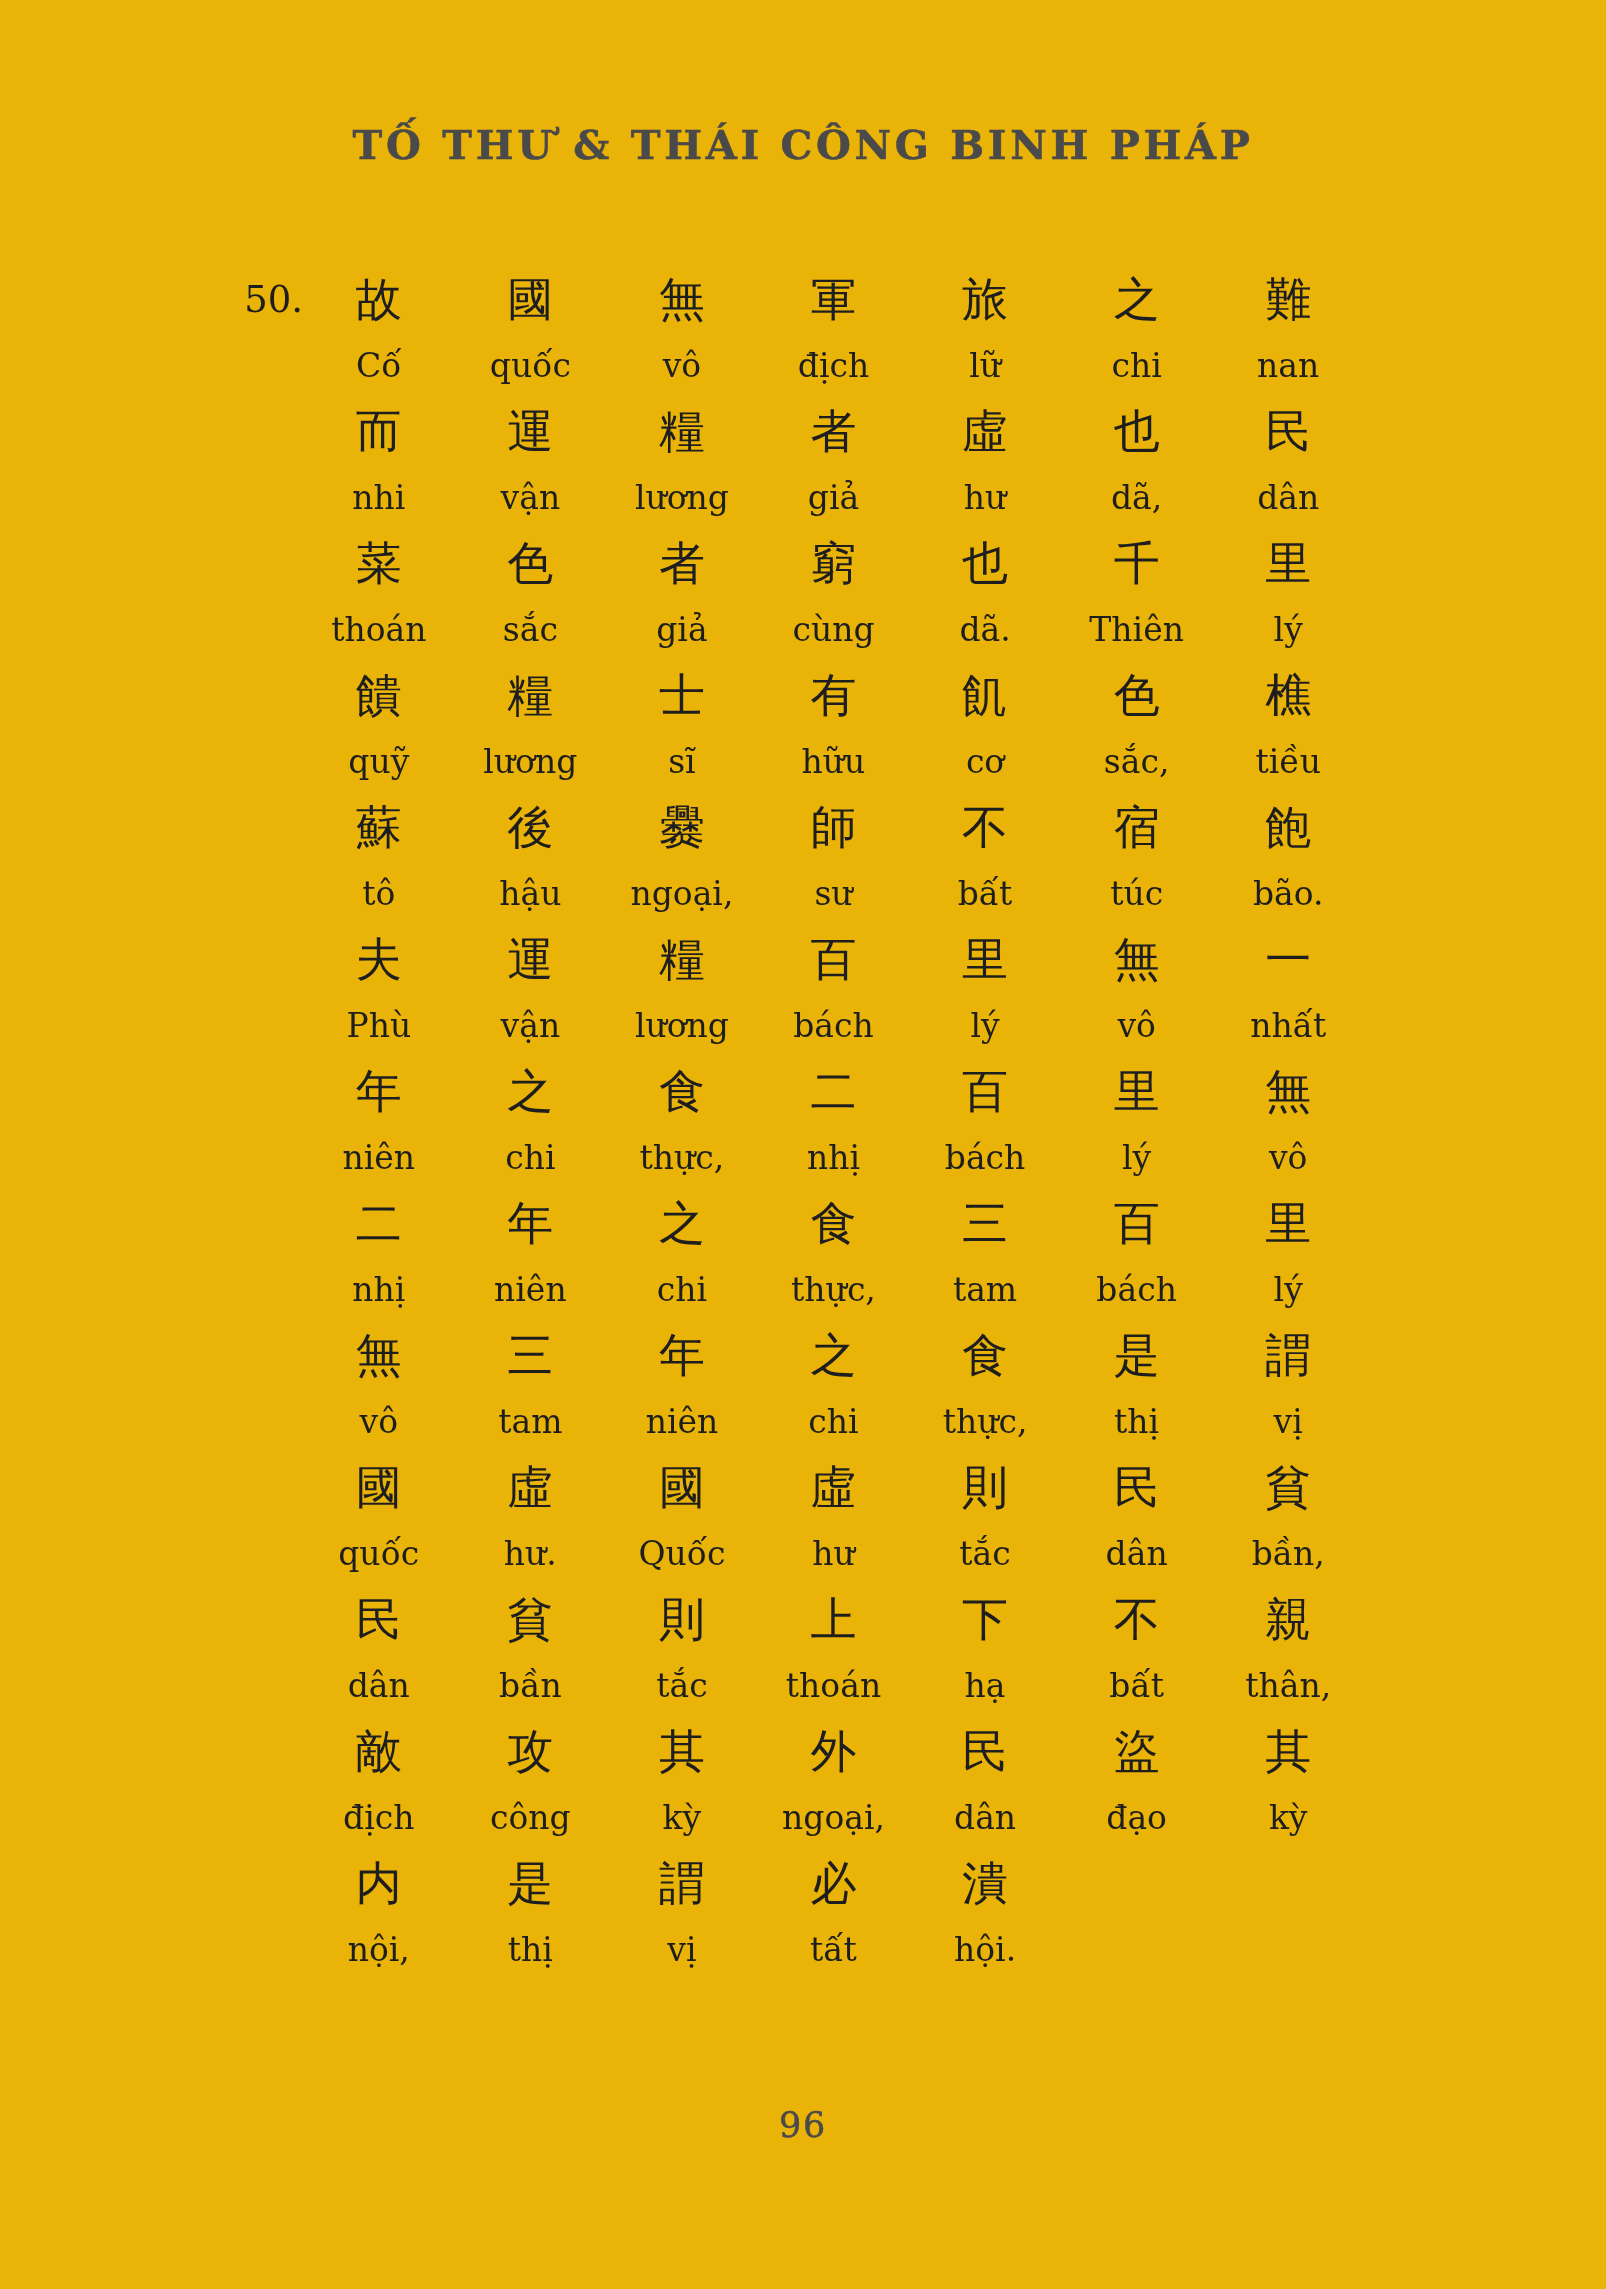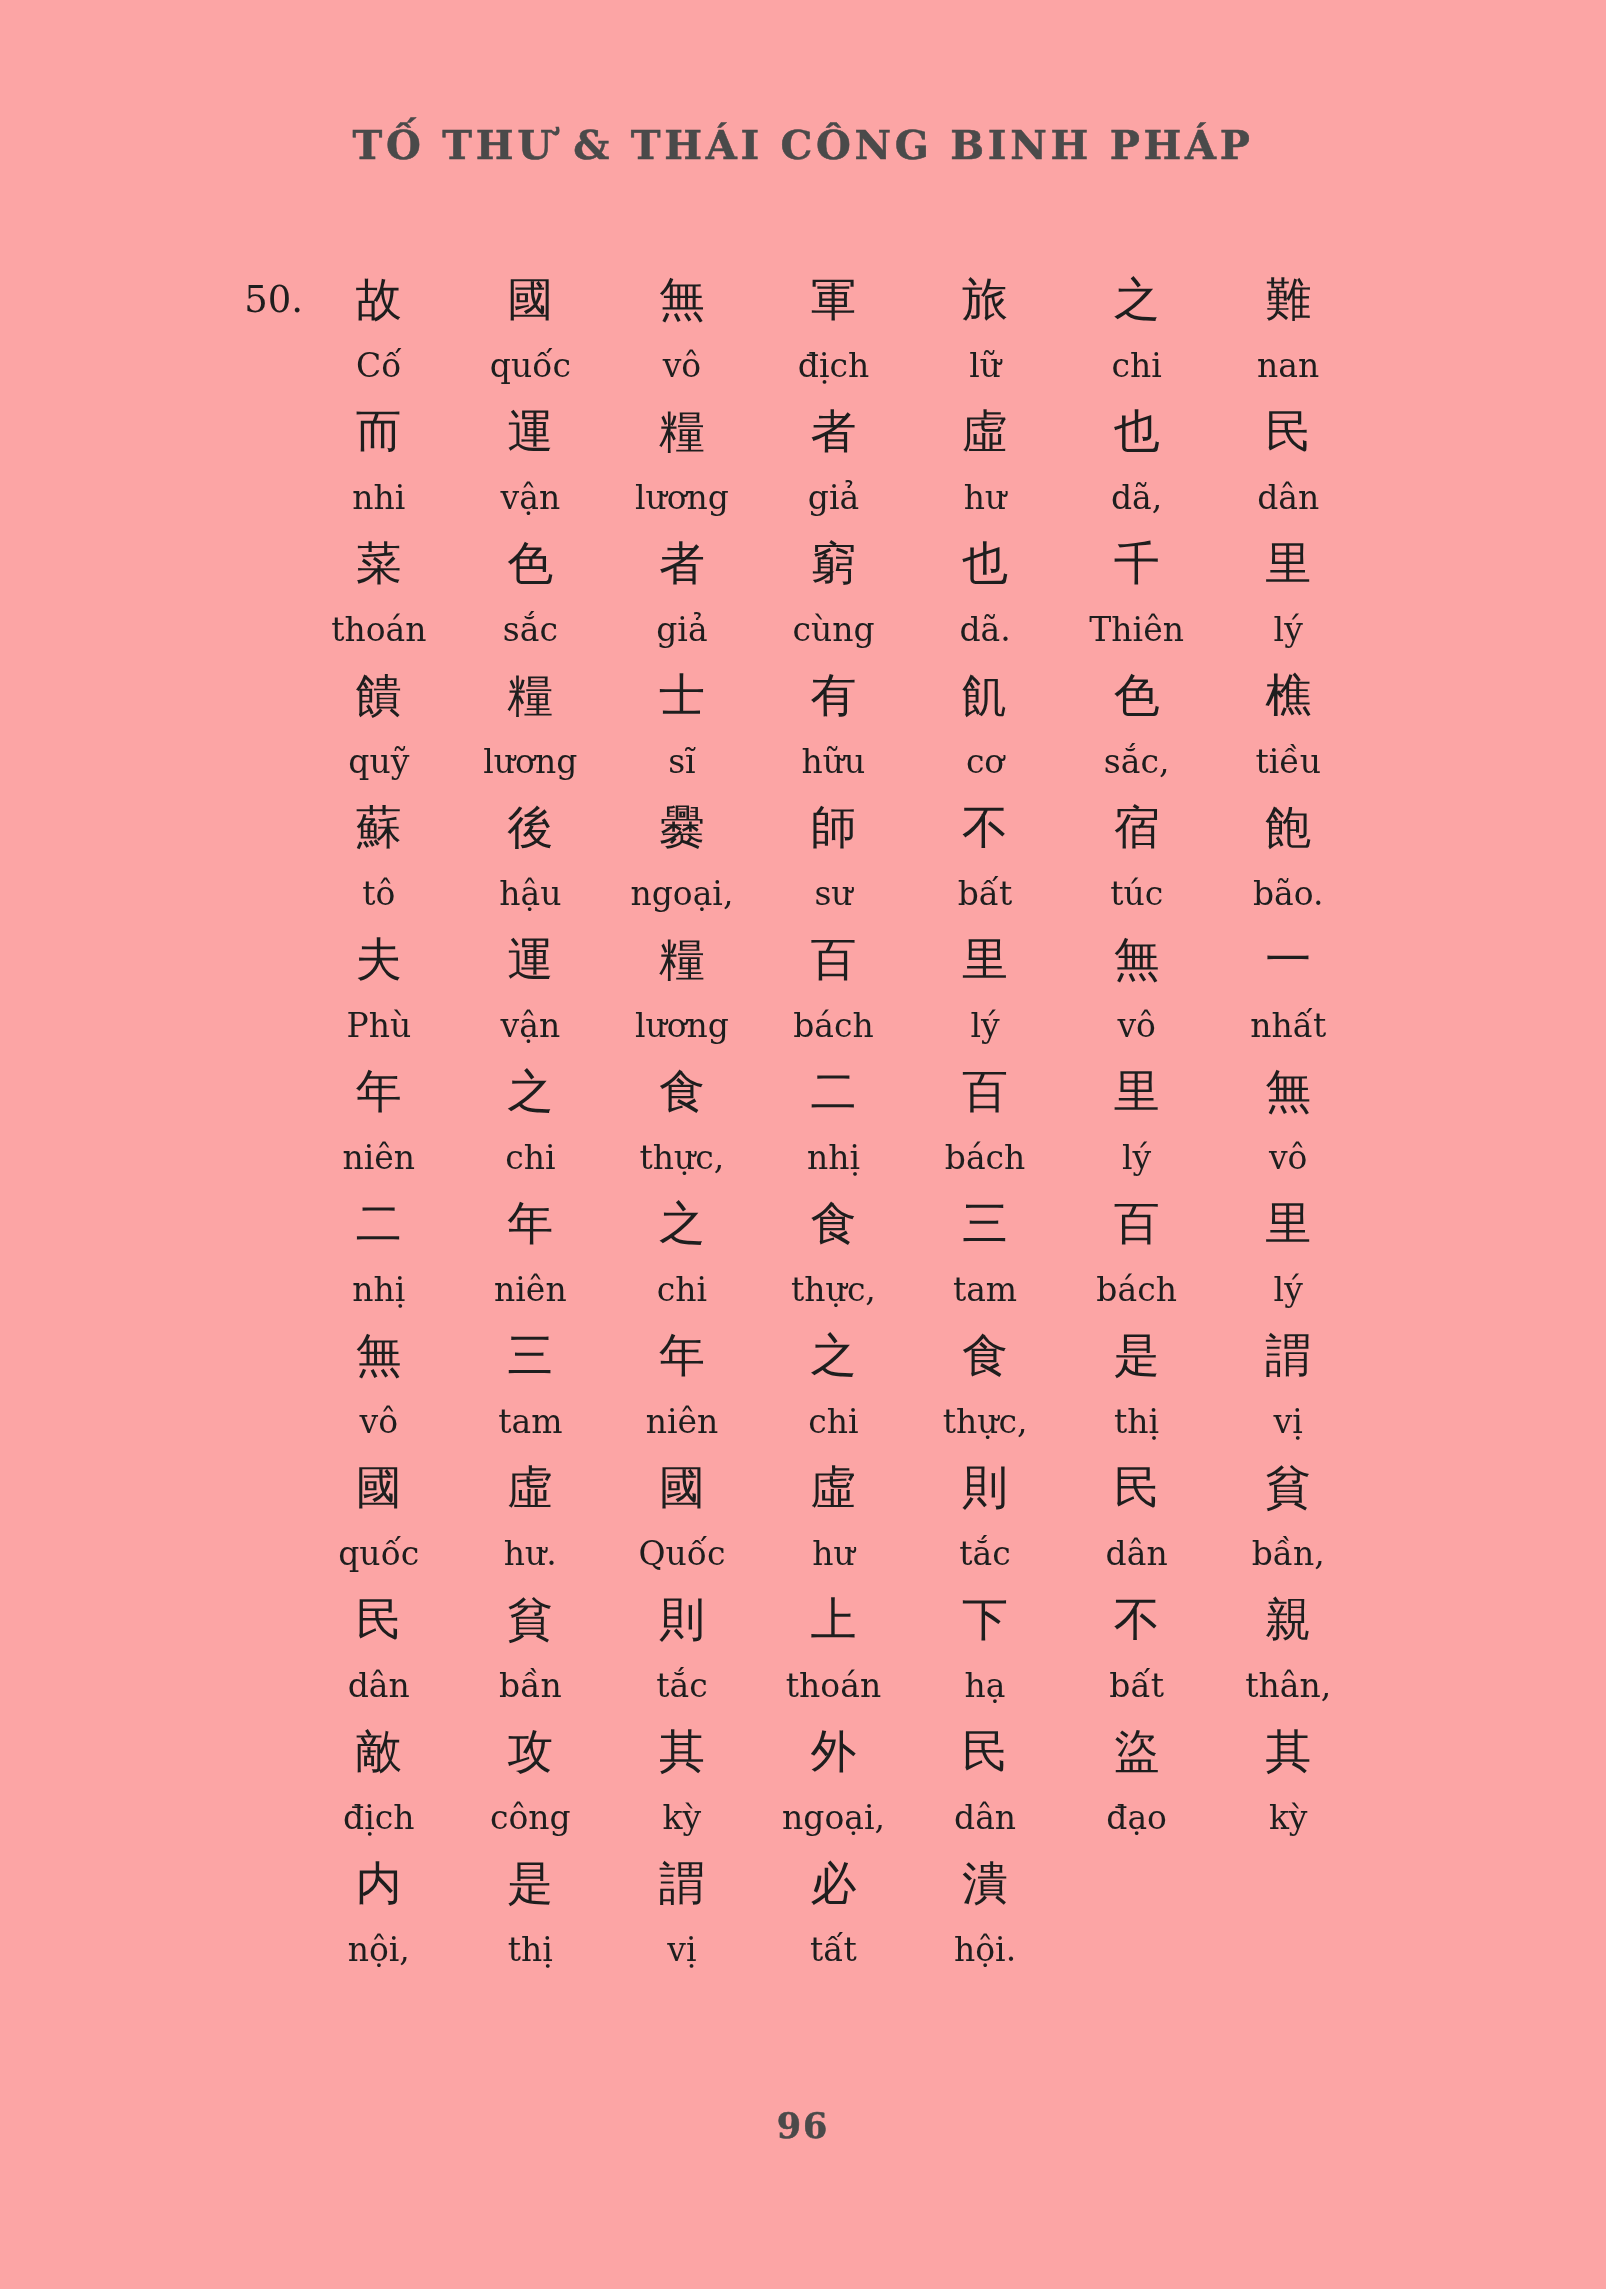--- a/index.html
+++ b/index.html
@@ -1,21 +1,21 @@
 <!DOCTYPE html>
 <html style="font-size:14.7px"><head>
 <meta charset="utf-8">
 <style>
   html, body { margin: 0; padding: 0; background: #e8e8e8; }
   .page {
     position: relative;
     width: 1606px;
     height: 2289px;
     margin: 0 auto;
-    background: #fca5a5;
+    background: #eab308;
     font-family: "DejaVu Serif", "Liberation Serif", serif;
     overflow: hidden;
   }
   .title {
     position: absolute;
     top: 121px;
     left: 0;
     right: 0;
     text-align: center;
     font-family: "DejaVu Serif", "Liberation Serif", serif;
@@ -56,21 +56,21 @@
     line-height: 59px;
     font-family: "DejaVu Serif", "Liberation Serif", serif;
   }
   .pagenum {
     position: absolute;
     top: 2105px;
     left: 0;
     right: 0;
     text-align: center;
     font-family: "DejaVu Serif", "Liberation Serif", serif;
-    font-weight: bold;
+    font-weight: normal;
     font-size: 35px;
     letter-spacing: 1.8px;
     color: #4a4a4a;
     -webkit-text-stroke: 0.5px #4a4a4a;
   }
 </style>
 </head>
 <body>
 
 <div class="page">

